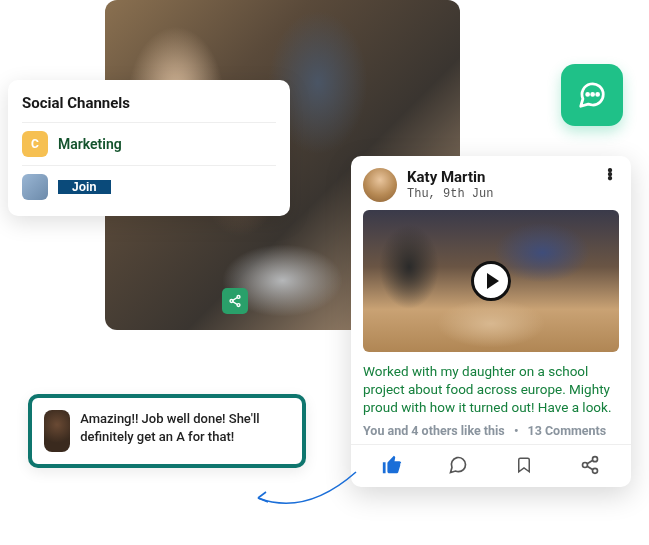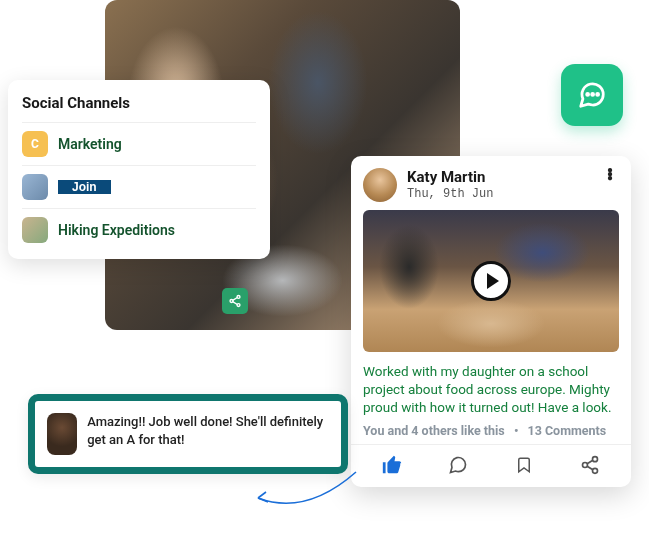--- a/index.html
+++ b/index.html
@@ -45,21 +45,21 @@
     align-items: center;
     justify-content: center;
     color: #fff;
   }
 
   
   .channels-card {
     position: absolute;
     left: 8px;
     top: 80px;
-    width: 262px;
+    width: 282px;
     background: #fff;
     border-radius: 10px;
     box-shadow: 0 6px 22px rgba(0,0,0,0.13);
     padding: 14px 14px 8px;
   }
   .channels-title {
     font-size: 15px;
     font-weight: 700;
     color: #181818;
     margin-bottom: 10px;
@@ -235,23 +235,23 @@
     cursor: pointer;
     color: #555;
   }
   .post-action.active { color: #1a6ed8; }
 
   
   .comment-card {
     position: absolute;
     left: 28px;
     top: 394px;
-    width: 320px;
-    background: #fff;
-    border: 7px solid #0f766e;
+    width: 278px;
+    background: #fff;
+    border: 4px solid #0f766e;
     border-radius: 10px;
     box-shadow: 0 4px 14px rgba(0,0,0,0.08);
     padding: 12px;
     display: flex;
     align-items: flex-start;
     gap: 10px;
   }
   .comment-avatar {
     width: 42px;
     height: 42px;
@@ -294,24 +294,20 @@
   <div class="channel-row">
     <div class="channel-icon ci-marketing">C</div>
     <div class="channel-label">Marketing</div>
   </div>
 
   <div class="channel-row">
     <div class="channel-icon ci-finance"></div>
     <button class="join-btn">Join</button>
   </div>
 
-  <div class="channel-row">
-    <div class="channel-icon ci-hiking"></div>
-    <div class="channel-label">Hiking Expeditions</div>
-  </div>
 </div>
 
 <div class="chat-fab">
   <svg width="30" height="30" viewBox="0 0 24 24" fill="none" stroke="currentColor" stroke-width="2.2" stroke-linecap="round" stroke-linejoin="round">
     <path d="M21 11.5a8.38 8.38 0 0 1-8.5 8.5 8.5 8.5 0 0 1-3.5-.74L3 21l1.74-6A8.5 8.5 0 1 1 21 11.5z"></path>
     <circle cx="8.5" cy="11.5" r="0.8" fill="currentColor"></circle>
     <circle cx="12.5" cy="11.5" r="0.8" fill="currentColor"></circle>
     <circle cx="16.5" cy="11.5" r="0.8" fill="currentColor"></circle>
   </svg>
 </div>

